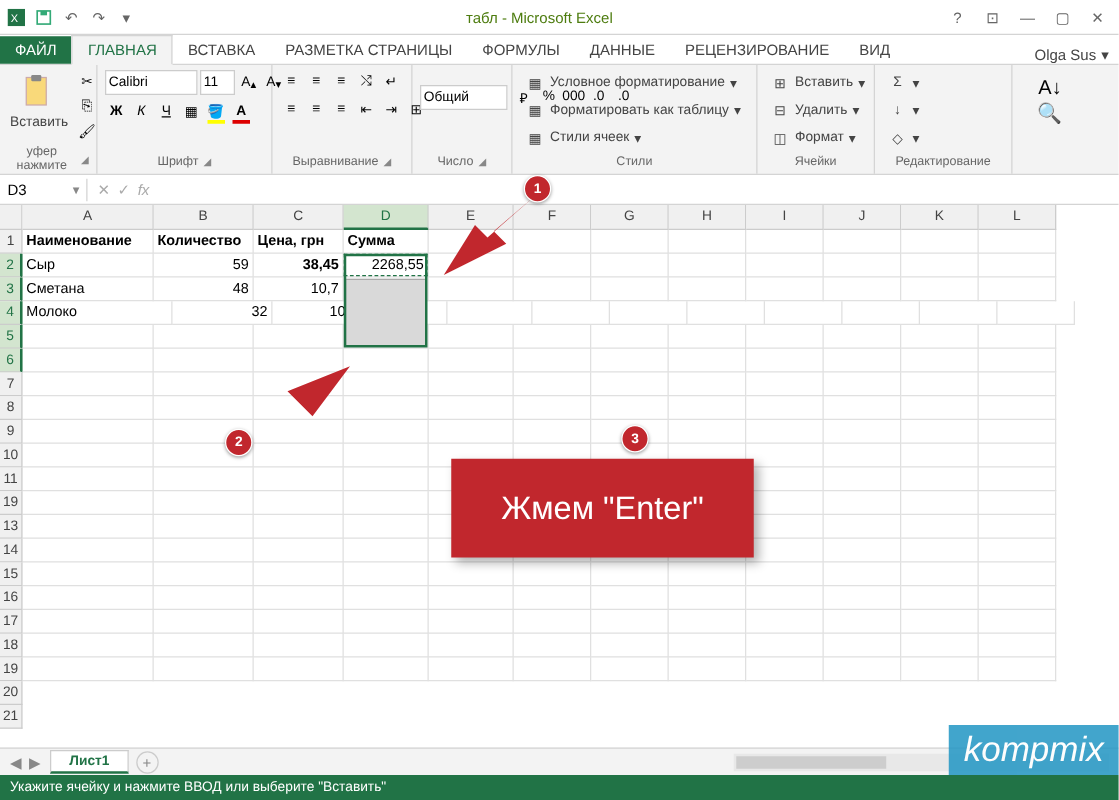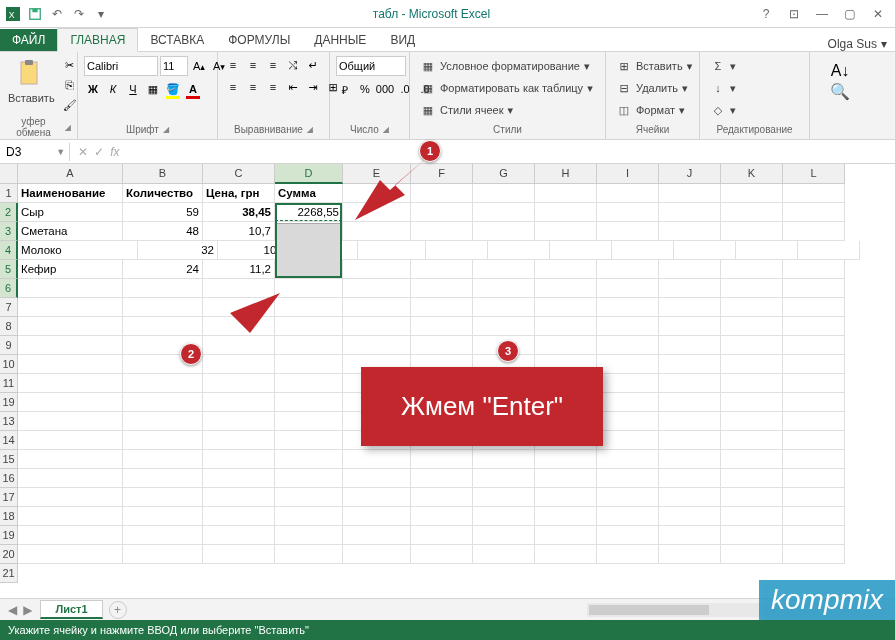--- a/index.html
+++ b/index.html
@@ -1,21 +1,21 @@
 <!DOCTYPE html>
 <html><head>
 <meta charset="utf-8">
 <style>
 * { box-sizing: border-box; margin: 0; padding: 0; }
 body { font-family: "Segoe UI", Arial, sans-serif; font-size: 12px; background: #fff; width: 895px; height: 640px; overflow: hidden; position: relative; }
 
 
 .titlebar { height: 28px; background: #fff; display: flex; align-items: center; justify-content: space-between; padding: 0 4px; border-bottom: 1px solid #d4d4d4; }
 .titlebar-left { display: flex; align-items: center; gap: 4px; }
-.titlebar-center { flex: 1; text-align: center; color: #0f766e; font-size: 12px; }
+.titlebar-center { flex: 1; text-align: center; color: #4d7c0f; font-size: 12px; }
 .titlebar-right { display: flex; align-items: center; gap: 2px; }
 .qat-icon { width: 18px; height: 18px; display: inline-flex; align-items: center; justify-content: center; font-size: 12px; color: #666; cursor: pointer; }
 .qat-icon svg { width: 14px; height: 14px; }
 .win-btn { width: 26px; height: 20px; display: inline-flex; align-items: center; justify-content: center; color: #666; cursor: pointer; }
 
 
 .tabs { height: 24px; background: #fff; display: flex; align-items: flex-end; border-bottom: 1px solid #d4d4d4; }
 .tab { padding: 4px 12px; font-size: 12px; color: #444; cursor: pointer; }
 .tab.file { background: #217346; color: #fff; }
 .tab.active { background: #f3f3f3; border: 1px solid #d4d4d4; border-bottom: 1px solid #f3f3f3; margin-bottom: -1px; color: #217346; }
@@ -108,22 +108,24 @@
     <span class="win-btn">—</span>
     <span class="win-btn">▢</span>
     <span class="win-btn">✕</span>
   </div>
 </div>
 
 <div class="tabs">
   <div class="tab file">ФАЙЛ</div>
   <div class="tab active">ГЛАВНАЯ</div>
   <div class="tab">ВСТАВКА</div>
+  <div class="tab">РАЗМЕТКА СТРАНИЦЫ</div>
   <div class="tab">ФОРМУЛЫ</div>
   <div class="tab">ДАННЫЕ</div>
+  <div class="tab">РЕЦЕНЗИРОВАНИЕ</div>
   <div class="tab">ВИД</div>
   <div class="tabs-right">
     <span>Olga Sus</span>
     <span>▾</span>
   </div>
 </div>
 
 <div class="ribbon">
 
   <div class="group" style="width:78px">
@@ -135,21 +137,21 @@
           </svg>
         <span>Вставить</span>
       </div>
       <div class="small-stack">
         <span class="small-btn">✂</span>
         <span class="small-btn">⎘</span>
         <span class="small-btn">🖌</span>
       </div>
     </div>
     <div class="group-label">
-        <span>уфер обмена</span>
+        <span>уфер нажмите</span>
         <span class="launcher">◢</span>
       </div>
   </div>
 
   <div class="group" style="width:140px">
     <div class="group-body" style="flex-direction:column; gap:4px;">
       <div class="font-row">
         <input class="font-select" style="width: 74px;" value="Calibri">
         <input class="font-select" style="width: 28px;" value="11">
         <span class="small-btn">A<sup>▴</sup></span>
@@ -197,21 +199,21 @@
         <span class="small-btn">⊞</span>
       </div>
     </div>
     <div class="group-label">
         <span>Выравнивание</span>
         <span class="launcher">◢</span>
       </div>
   </div>
 
   <div class="group" style="width:80px">
-    <div class="group-body" style="flex-direction:column; gap:4px;">
+    <div class="group-body" style="flex-direction:row; gap:4px;margin-top:12px;">
       <input class="font-select" style="width: 70px;" value="Общий">
       <div class="font-row">
         <span class="small-btn">₽</span>
         <span class="small-btn">%</span>
         <span class="small-btn">000</span>
         <span class="small-btn">.0</span>
         <span class="small-btn">.0</span>
       </div>
     </div>
     <div class="group-label">
@@ -399,34 +401,20 @@
         <div class="cell" style="width: 68px;"></div>
         <div class="cell" style="width: 62px;"></div>
         <div class="cell" style="width: 62px;"></div>
         <div class="cell" style="width: 62px;"></div>
         <div class="cell" style="width: 62px;"></div>
         <div class="cell" style="width: 62px;"></div>
         <div class="cell" style="width: 62px;"></div>
         <div class="cell" style="width: 62px;"></div>
       </div>
       <div class="row">
-        <div class="cell" style="width: 105px;">Кефир</div>
-        <div class="cell r" style="width: 80px;">24</div>
-        <div class="cell r" style="width: 72px;">11,2</div>
-        <div class="cell" style="width: 68px;"></div>
-        <div class="cell" style="width: 68px;"></div>
-        <div class="cell" style="width: 62px;"></div>
-        <div class="cell" style="width: 62px;"></div>
-        <div class="cell" style="width: 62px;"></div>
-        <div class="cell" style="width: 62px;"></div>
-        <div class="cell" style="width: 62px;"></div>
-        <div class="cell" style="width: 62px;"></div>
-        <div class="cell" style="width: 62px;"></div>
-      </div>
-      <div class="row">
         <div class="cell" style="width: 105px;"></div>
         <div class="cell" style="width: 80px;"></div>
         <div class="cell" style="width: 72px;"></div>
         <div class="cell" style="width: 68px;"></div>
         <div class="cell" style="width: 68px;"></div>
         <div class="cell" style="width: 62px;"></div>
         <div class="cell" style="width: 62px;"></div>
         <div class="cell" style="width: 62px;"></div>
         <div class="cell" style="width: 62px;"></div>
         <div class="cell" style="width: 62px;"></div>

